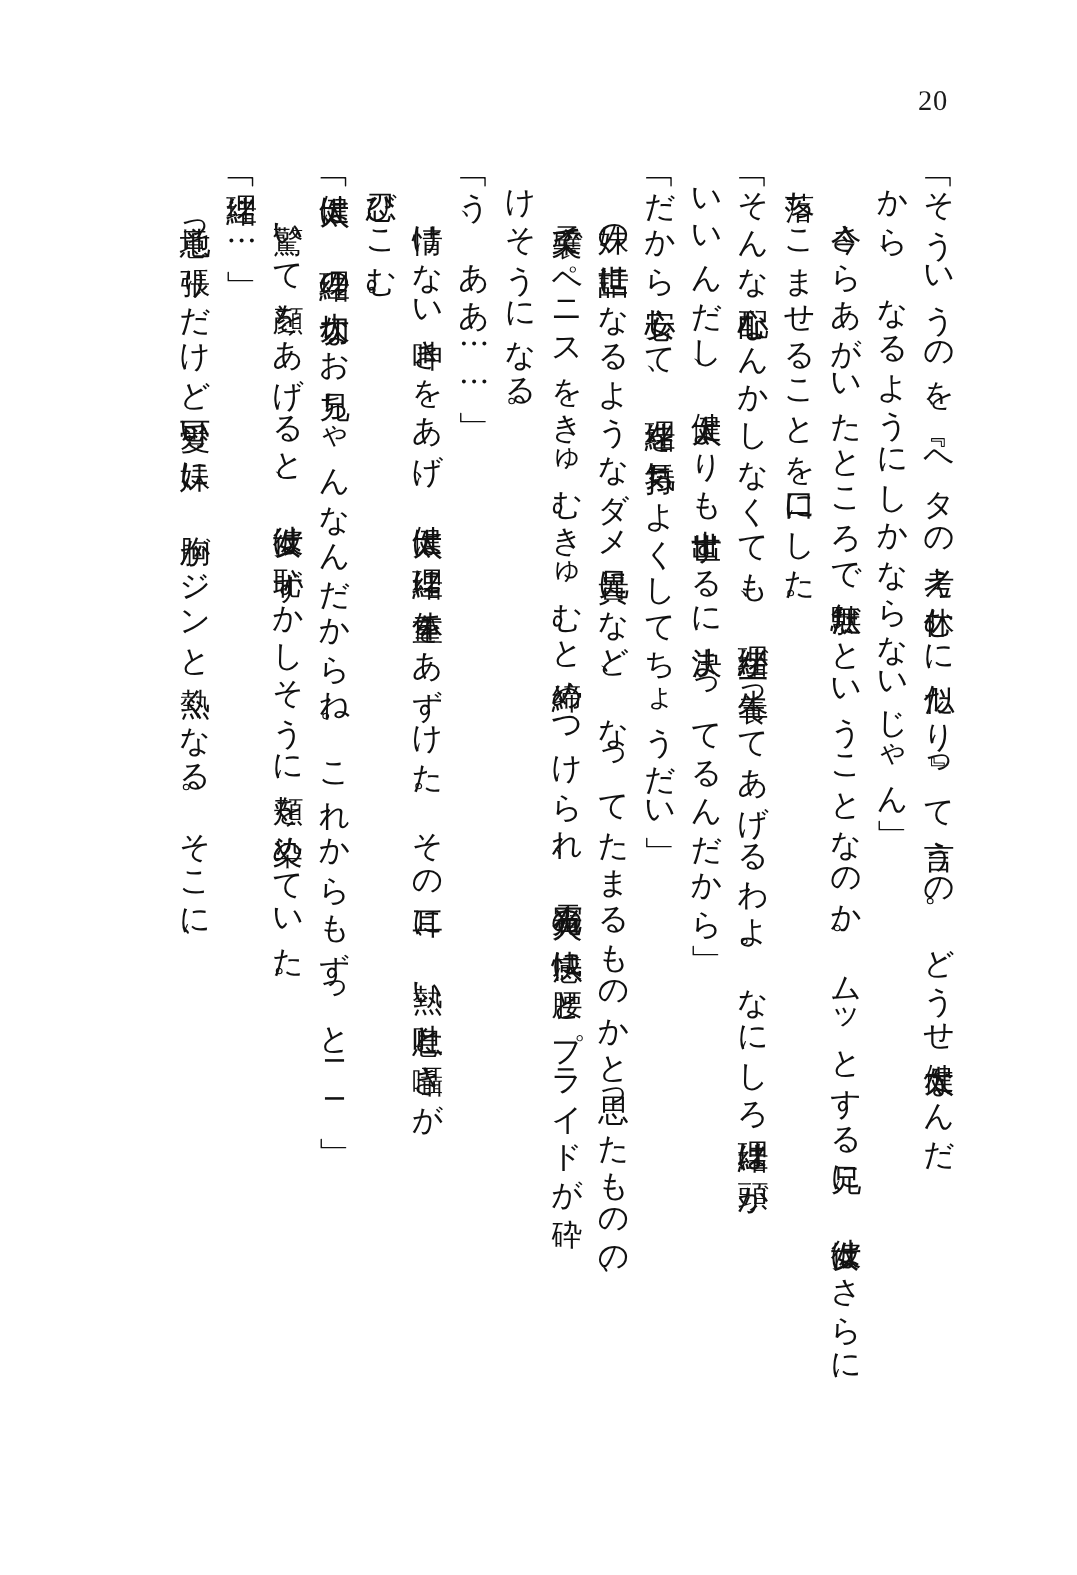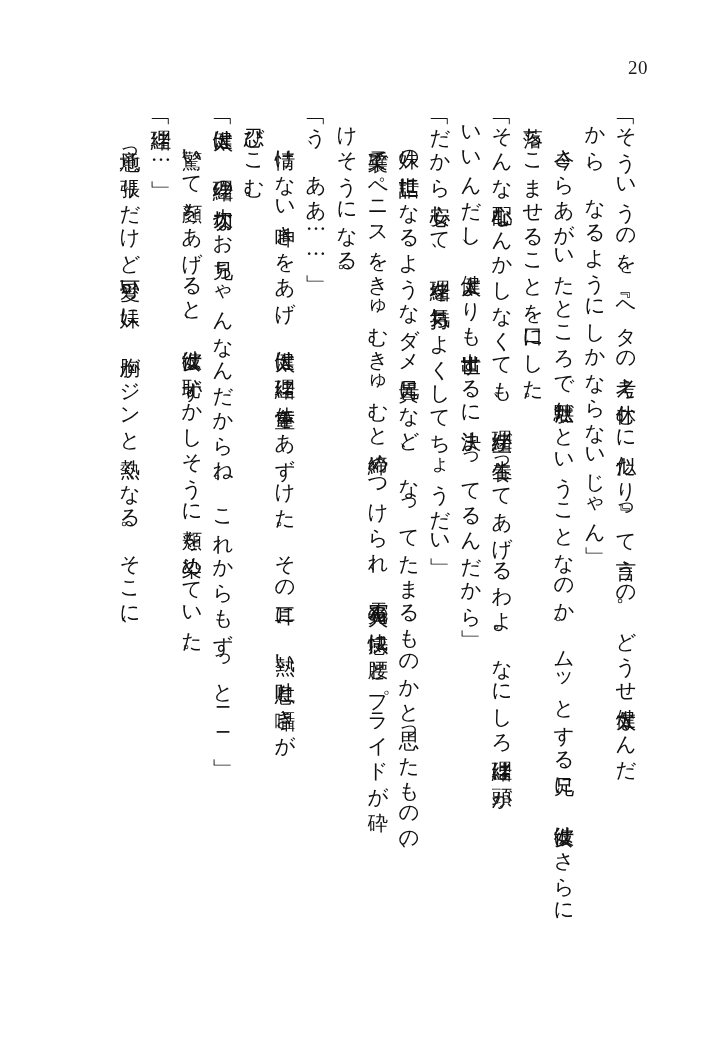--- a/index.html
+++ b/index.html
@@ -19,21 +19,21 @@
     position: relative;
     width: 718px;
     height: 1050px;
     background: #ffffff;
   }
 
   
   #page-number {
     position: absolute;
     top: 58px;
-    right: 70px;
+    right: 86px;
     font-family: "Liberation Serif", "DejaVu Serif", serif;
     font-size: 19px;
     line-height: 1;
     color: #1a1a1a;
     letter-spacing: 0.5px;
   }
 
   
   #text-body {
     position: absolute;

